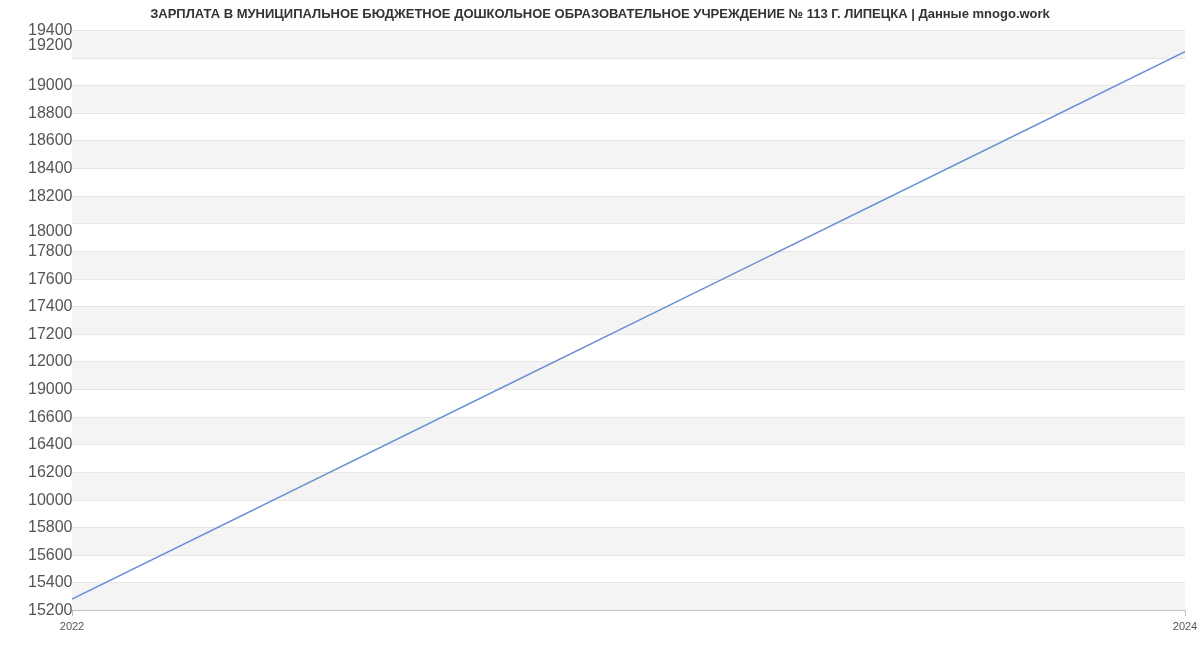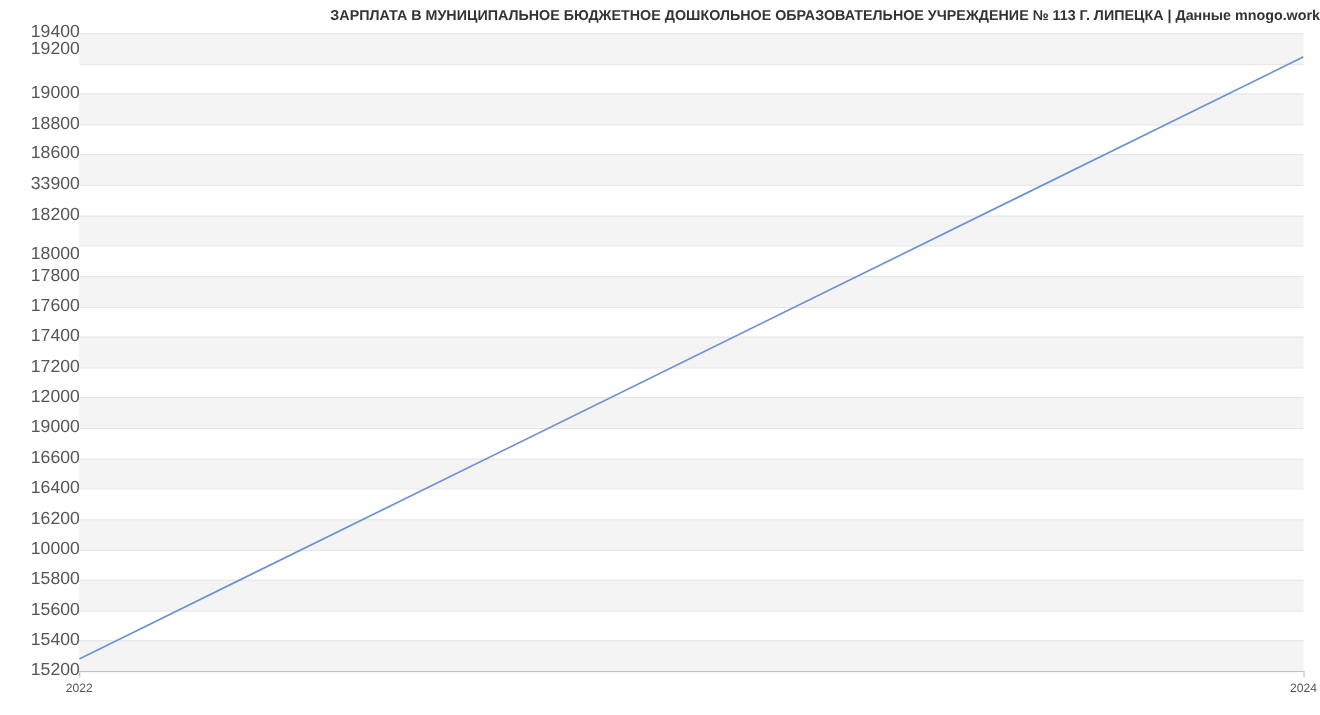--- a/index.html
+++ b/index.html
@@ -15,21 +15,21 @@
   .chart-container {
     position: relative;
     width: 1200px;
     height: 650px;
   }
   .title {
     position: absolute;
     top: 6px;
     left: 0;
     width: 1200px;
-    text-align: right;
+    text-align: center;
     font-weight: bold;
     font-size: 13px;
     color: #333;
   }
   .plot-area {
     position: absolute;
     background: #ffffff;
   }
   .gridband {
     position: absolute;
@@ -118,21 +118,21 @@
       <div class="y-tick-label" style="left: -44px; width: 40px; top: 276.19px;">17400</div>
       <div class="gridline" style="top: 248.571px;"></div>
       <div class="y-tick-label" style="left: -44px; width: 40px; top: 248.571px;">17600</div>
       <div class="gridline" style="top: 220.952px;"></div>
       <div class="y-tick-label" style="left: -44px; width: 40px; top: 220.952px;">17800</div>
       <div class="gridline" style="top: 193.333px;"></div>
       <div class="y-tick-label" style="left: -44px; width: 40px; top: 201px;">18000</div>
       <div class="gridline" style="top: 165.714px;"></div>
       <div class="y-tick-label" style="left: -44px; width: 40px; top: 165.714px;">18200</div>
       <div class="gridline" style="top: 138.095px;"></div>
-      <div class="y-tick-label" style="left: -44px; width: 40px; top: 138.095px;">33900</div>
+      <div class="y-tick-label" style="left: -44px; width: 40px; top: 138.095px;">18400</div>
       <div class="gridline" style="top: 110.476px;"></div>
       <div class="y-tick-label" style="left: -44px; width: 40px; top: 110.476px;">18600</div>
       <div class="gridline" style="top: 82.8571px;"></div>
       <div class="y-tick-label" style="left: -44px; width: 40px; top: 82.8571px;">18800</div>
       <div class="gridline" style="top: 55.2381px;"></div>
       <div class="y-tick-label" style="left: -44px; width: 40px; top: 55.2381px;">19000</div>
       <div class="gridline" style="top: 27.619px;"></div>
       <div class="y-tick-label" style="left: -44px; width: 40px; top: 15px;">19200</div>
       <div class="gridline" style="top: 0px;"></div>
       <div class="y-tick-label" style="left: -44px; width: 40px; top: 0px;">19400</div>

